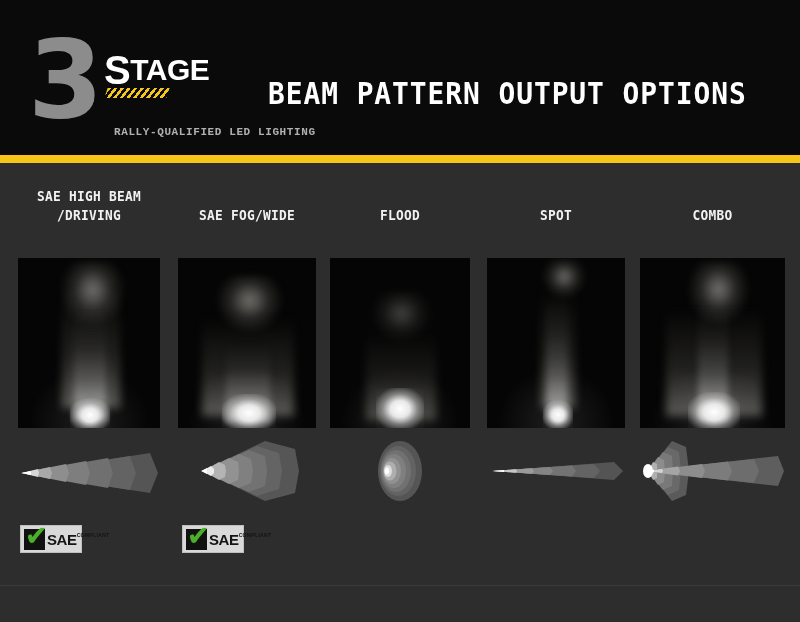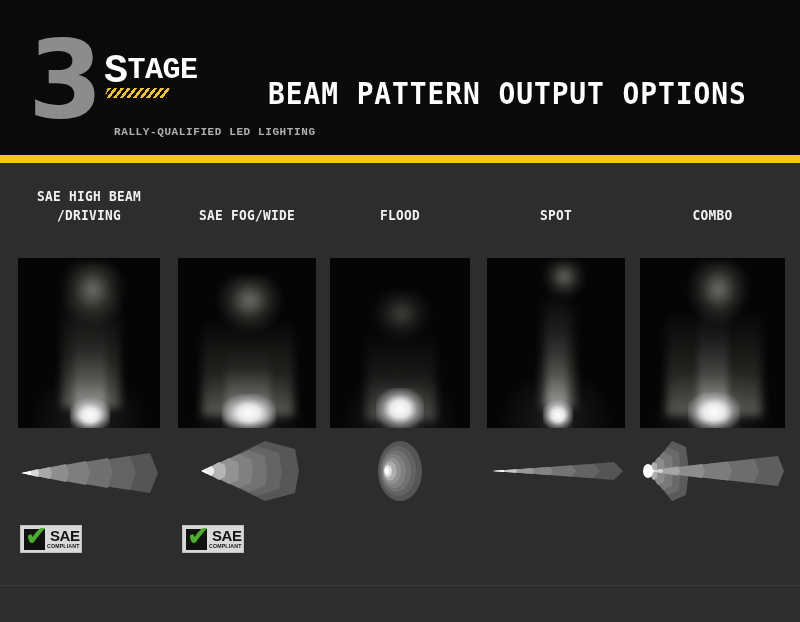--- a/index.html
+++ b/index.html
@@ -23,21 +23,21 @@
   .logo-3{
     position:absolute;left:0;top:6px;
     font-size:108px;line-height:104px;
     font-weight:bold;color:#8c8c8c;
     font-family:"DejaVu Sans", sans-serif;
     letter-spacing:-6px;
   }
   .logo-stage{
     position:absolute;left:76px;top:33px;
     color:#ffffff;font-weight:bold;
-    font-family:Liberation Mono, monospace;
+    font-family:Liberation Sans, sans-serif;
     font-size:30px;line-height:30px;
     letter-spacing:-0.5px;
   }
   .logo-stage .cap{font-size:40px;line-height:30px;vertical-align:-4px;}
   .logo-series{
     position:absolute;left:76px;top:70px;
     color:#f5c518;font-weight:bold;
     font-family:"Liberation Sans", sans-serif;
     font-size:30px;line-height:30px;
     letter-spacing:-0.5px;
@@ -134,21 +134,21 @@
   }
   .sae-check{
     position:absolute;left:1px;top:-5px;
     width:24px;height:24px;
     color:#4caf2a;
     font-size:27px;line-height:24px;
     font-family:"DejaVu Sans", sans-serif;
     font-weight:bold;
     text-shadow:0 0 1px #3d9422;
   }
-  .sae-txt{display:flex;flex-direction:column;justify-content:center;line-height:1;align-items:flex-end;}
+  .sae-txt{display:flex;flex-direction:row;justify-content:center;line-height:1;}
   .sae-main{
     color:#141414;font-weight:bold;
     font-family:"Liberation Sans", sans-serif;
     font-size:15px;letter-spacing:-0.4px;
   }
   .sae-sub{
     color:#141414;font-weight:bold;
     font-family:"Liberation Sans", sans-serif;
     font-size:5.2px;letter-spacing:0.2px;
     margin-top:1px;

